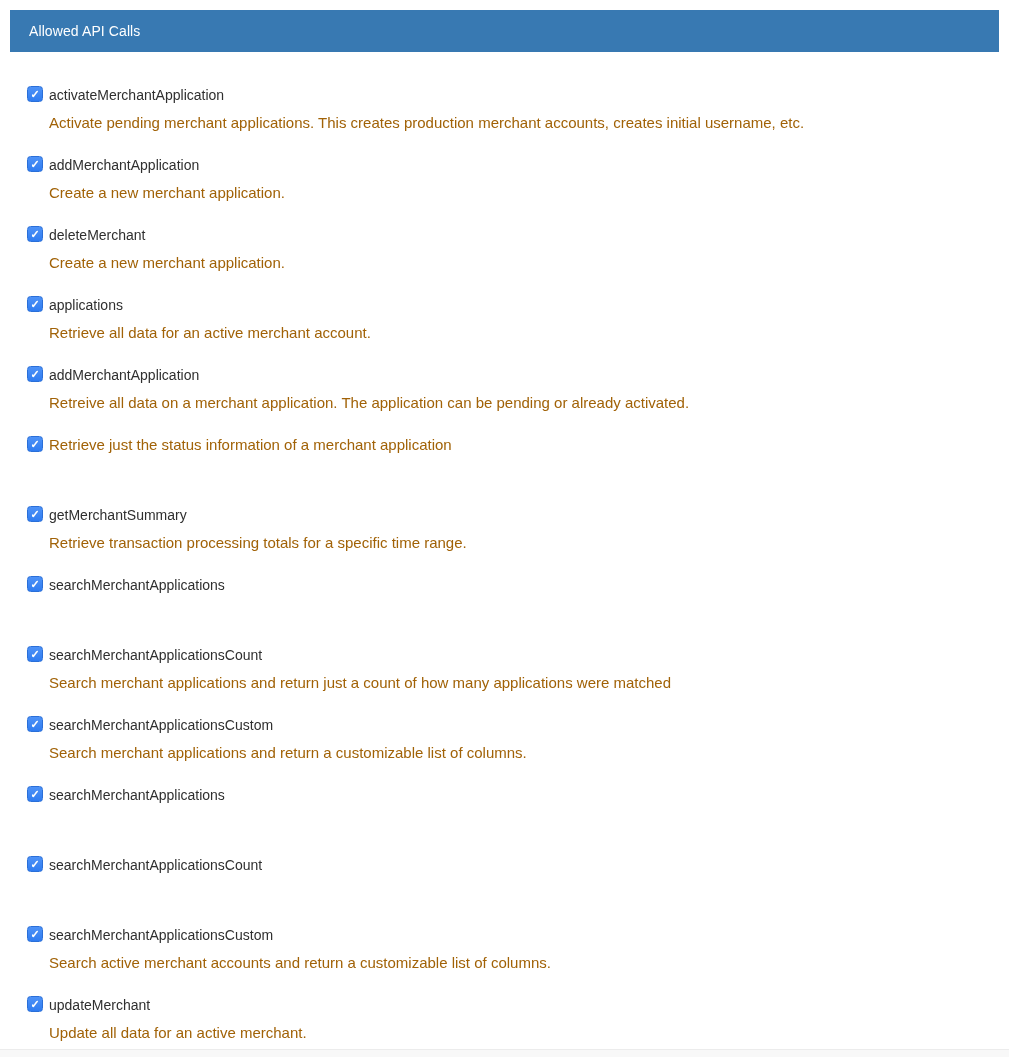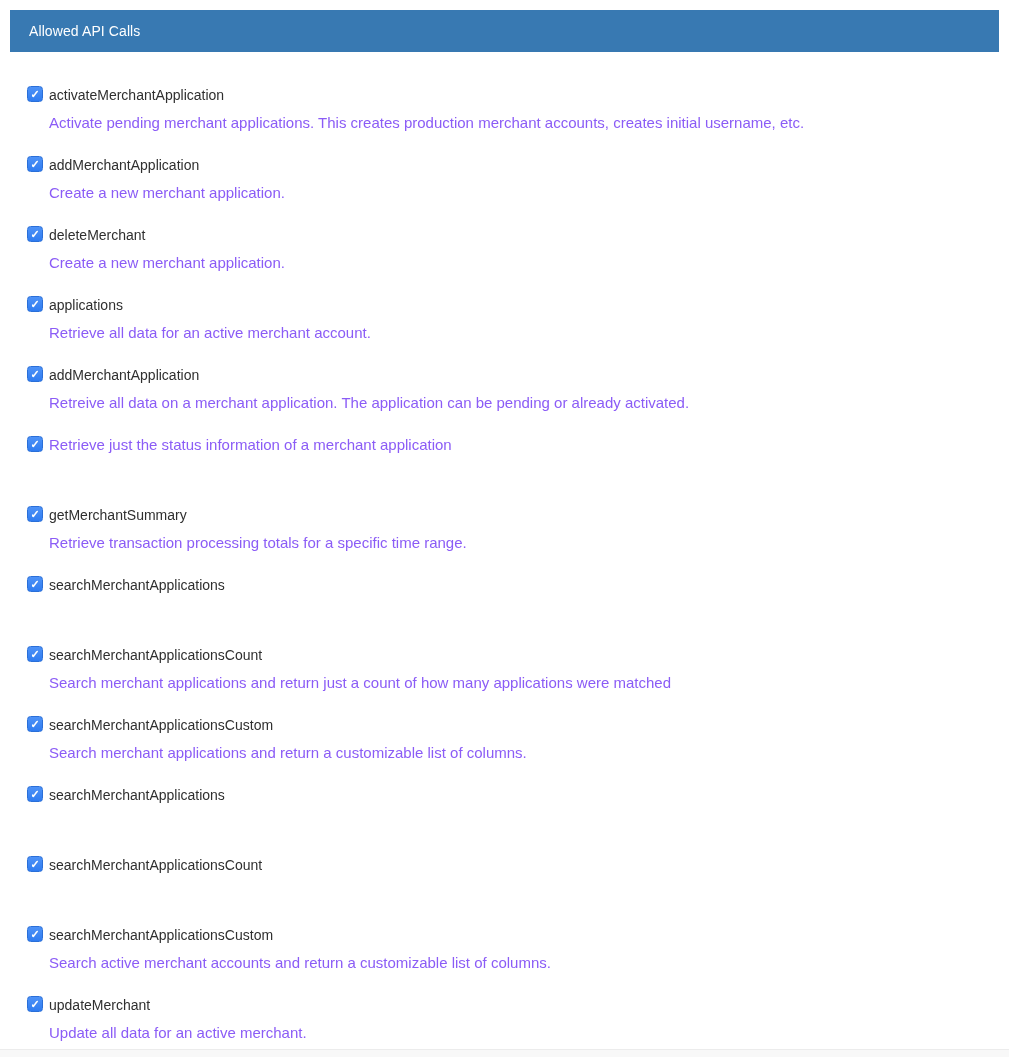--- a/index.html
+++ b/index.html
@@ -53,21 +53,21 @@
   }
   .api-name {
     display: block;
     color: #2f2f2f;
     font-size: 14px;
     line-height: 20px;
     cursor: pointer;
   }
   .api-desc {
     display: block;
-    color: #8b5cf6;
+    color: #a16207;
     font-size: 15px;
     line-height: 20px;
     margin-top: 8px;
   }
   .footer-strip {
     position: absolute;
     left: 0; bottom: 0;
     width: 1009px; height: 8px;
     background: #f8f8f8;
     border-top: 1px solid #ececec;

